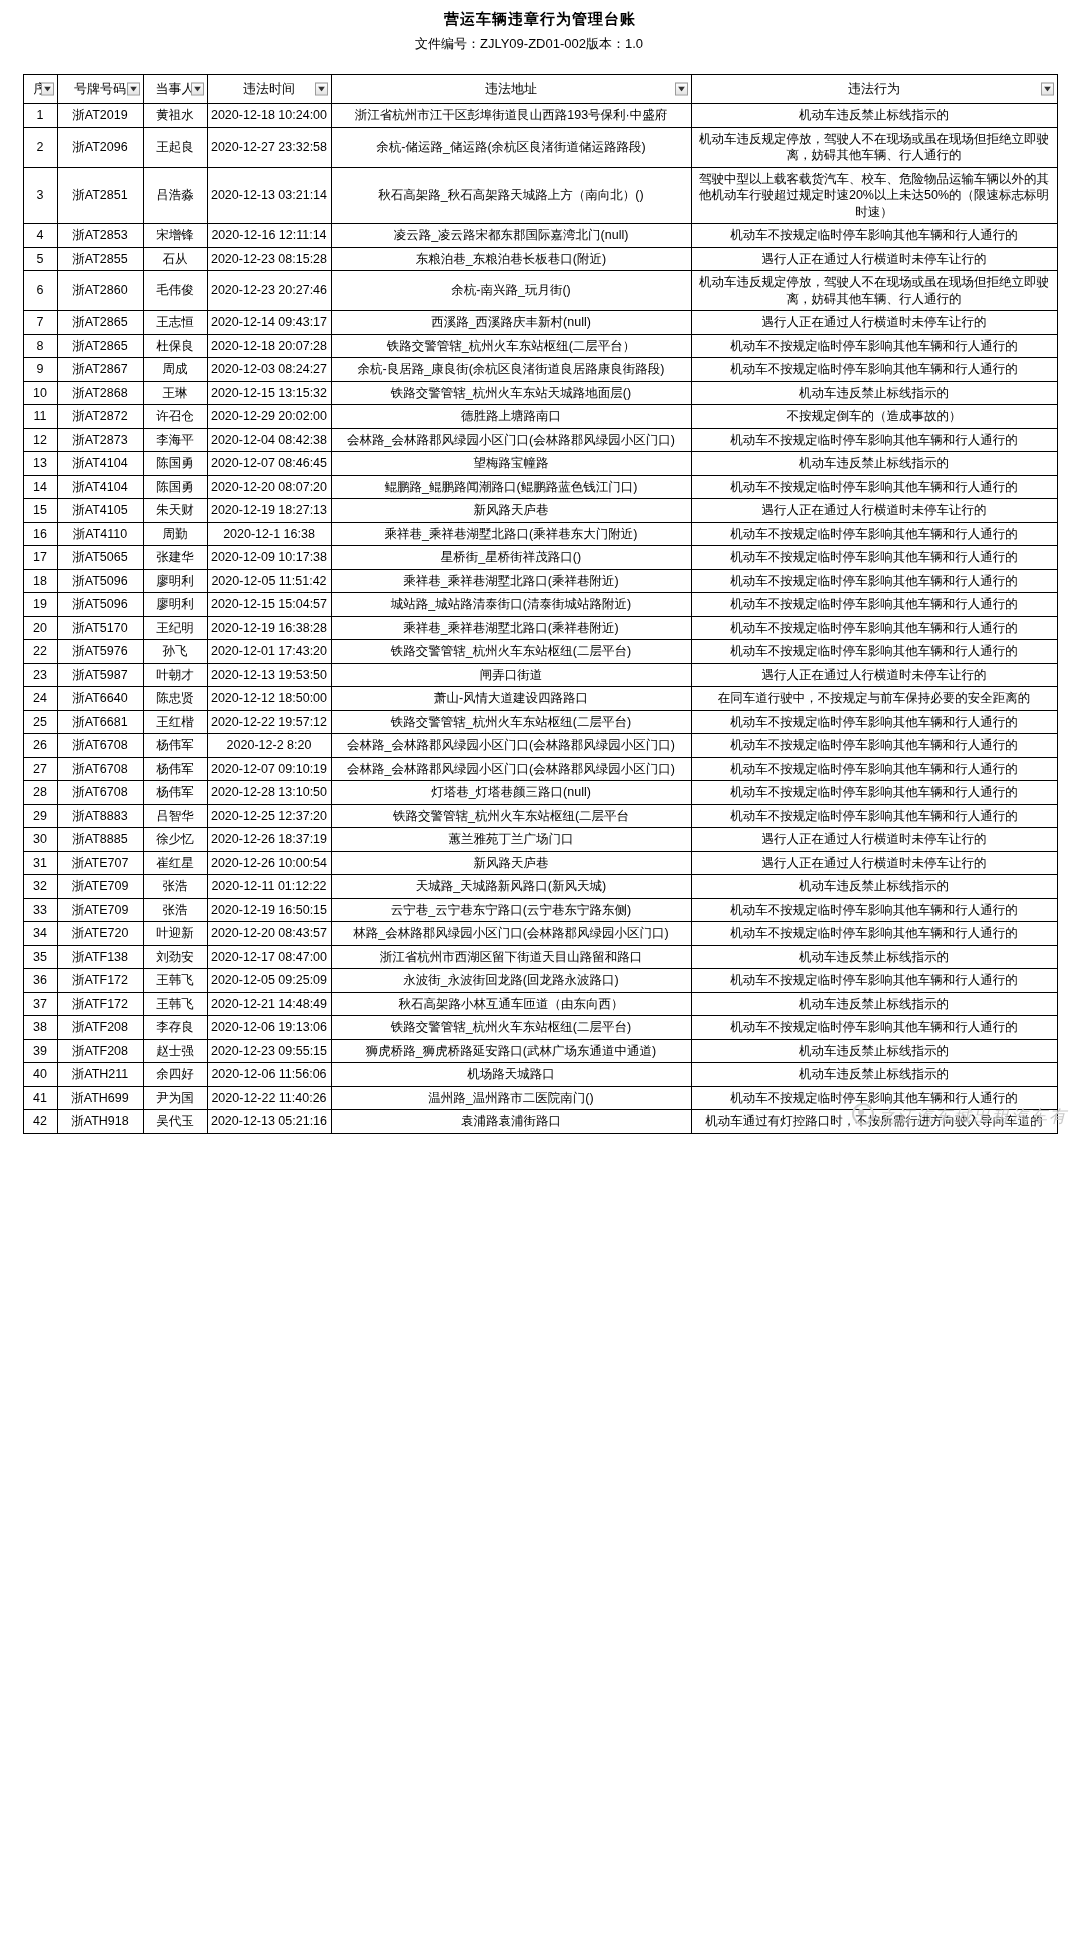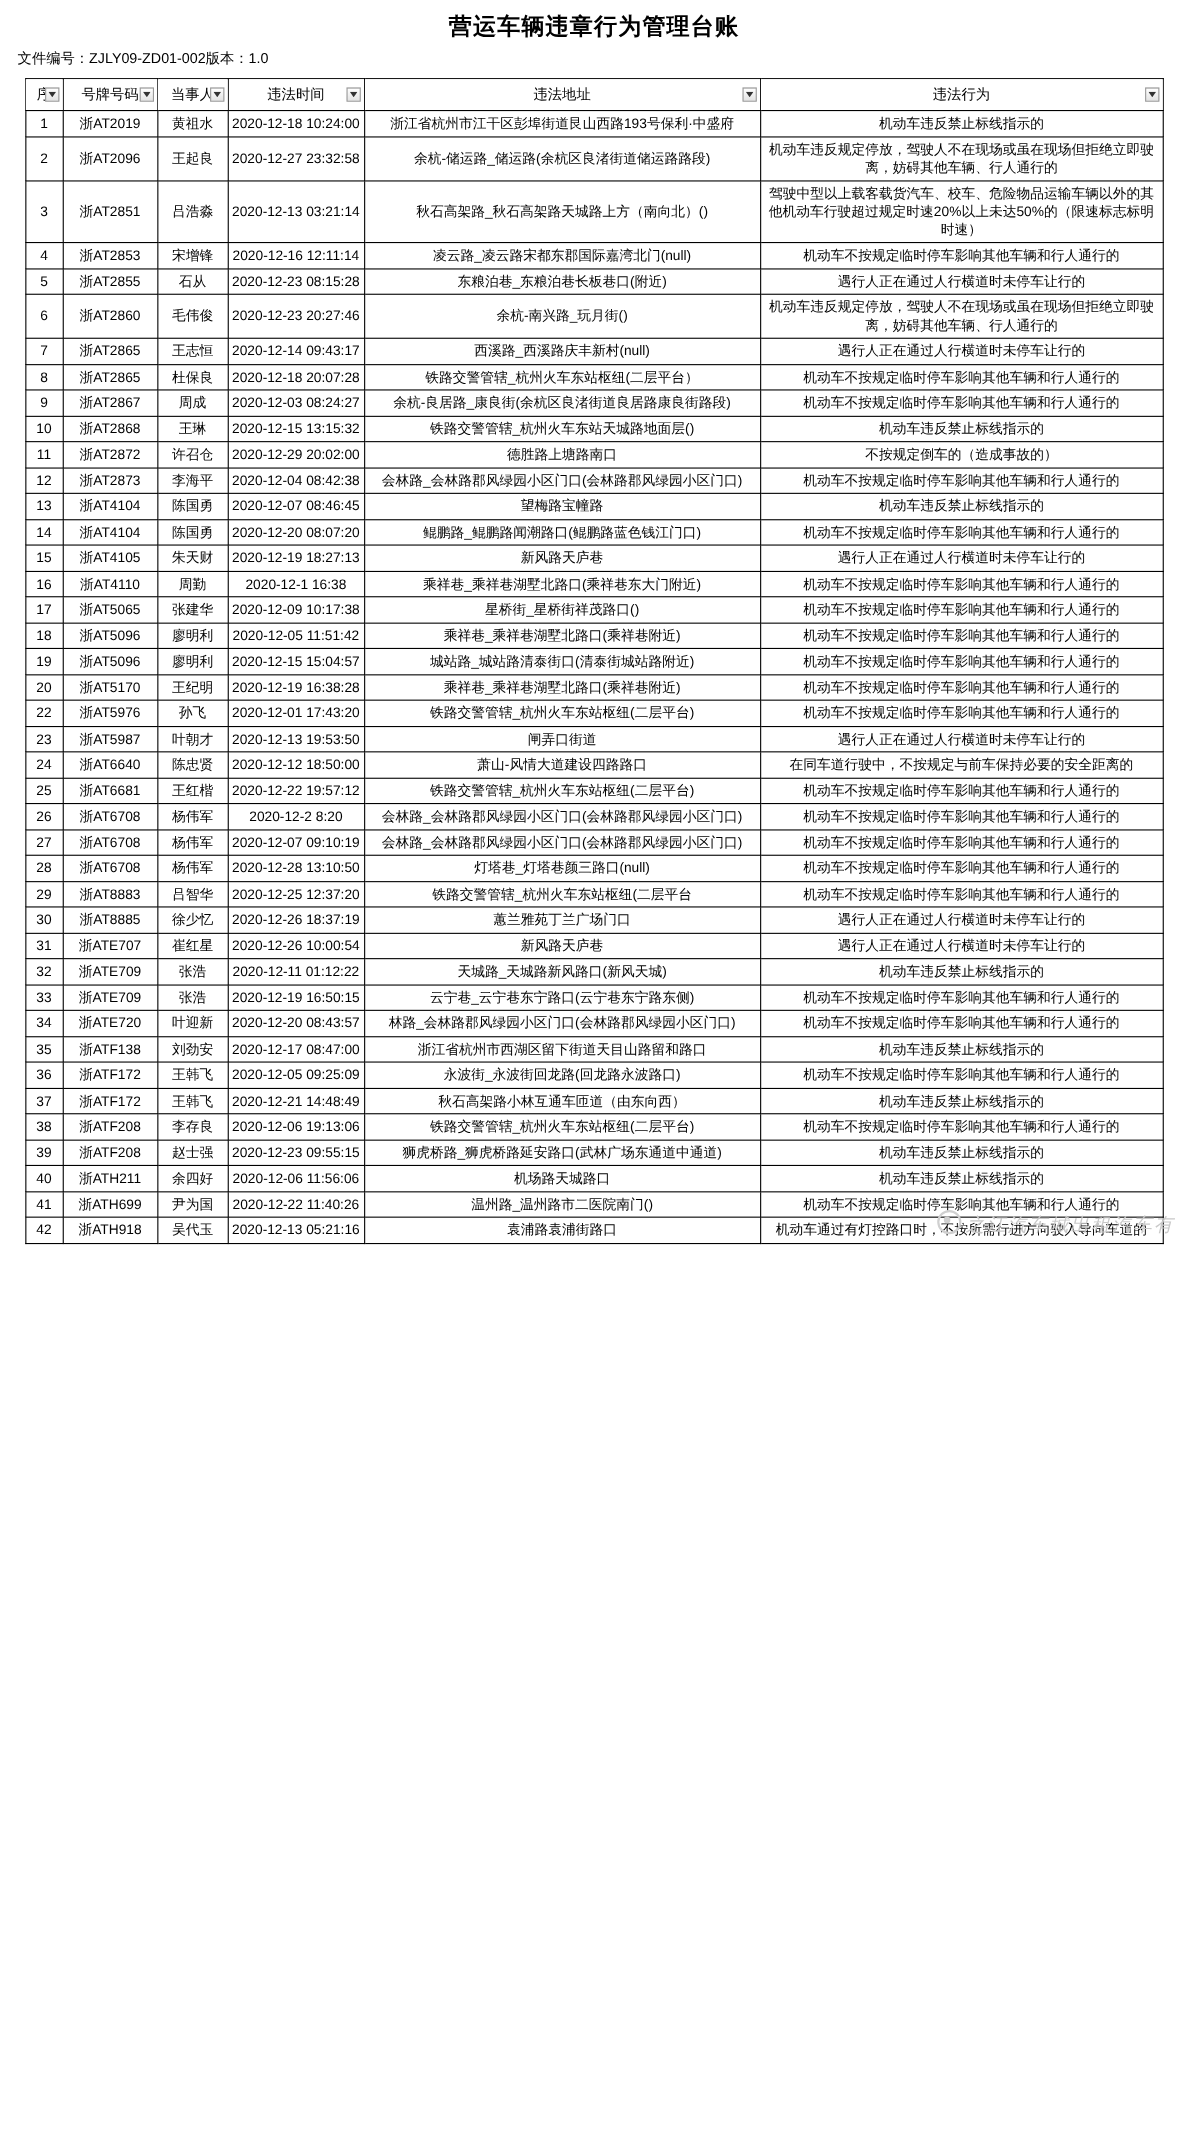--- a/index.html
+++ b/index.html
@@ -5,35 +5,34 @@
   html,body{margin:0;padding:0;background:#ffffff;}
   body{
     width:1080px;
     font-family:"Liberation Sans","DejaVu Sans",sans-serif;
     color:#000;
     -webkit-font-smoothing:antialiased;
   }
   .page{width:1080px;position:relative;padding:0;}
   .doc-title{
     text-align:center;
-    font-size:21px;
+    font-size:15px;
     font-weight:bold;
     letter-spacing:1px;
     padding:10px 0 6px 0;
   }
   .doc-meta{
-    text-align:left;
+    text-align:center;
     font-size:13px;
     padding:0 22px 5px 0;
-    margin-left:16px;
   }
   table.ledger{
     border-collapse:collapse;
     width:1034px;
-    margin:4px auto;
+    margin:16px auto;
     table-layout:fixed;
   }
   table.ledger th, table.ledger td{
     border:1px solid #000;
     font-size:12.5px;
     padding:3px 2px;
     text-align:center;
     vertical-align:middle;
     line-height:1.32;
     word-break:break-all;

